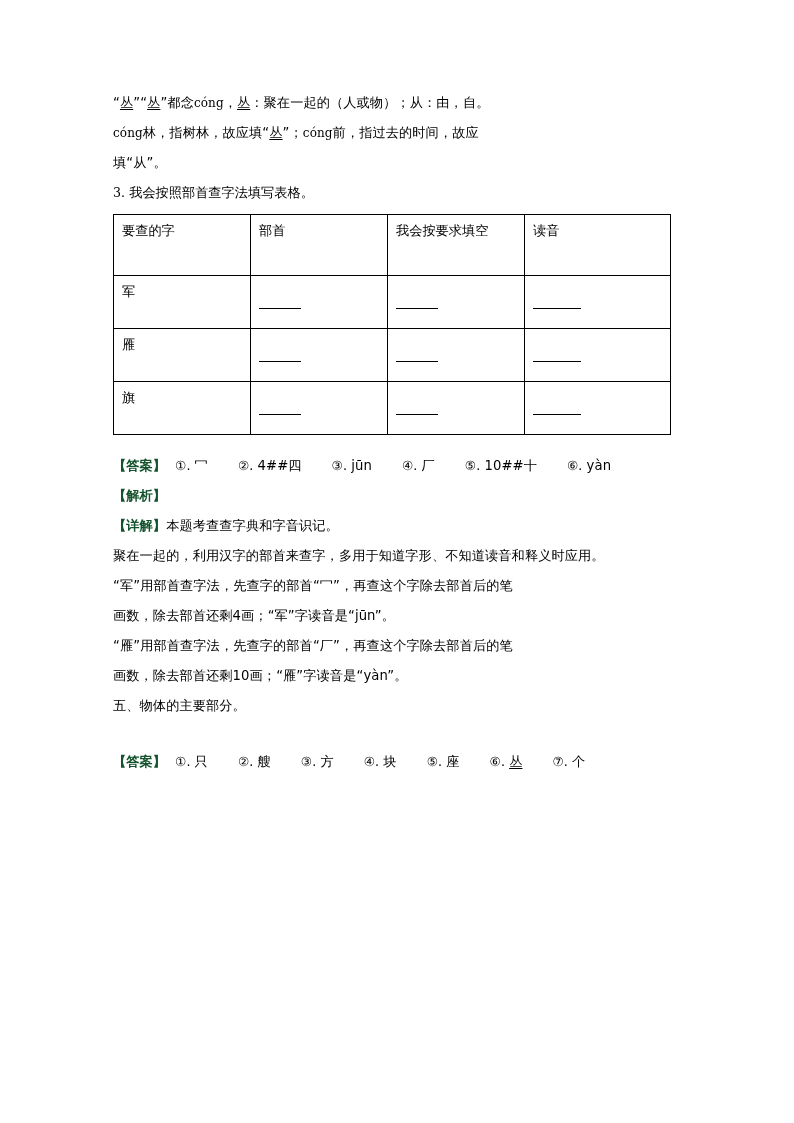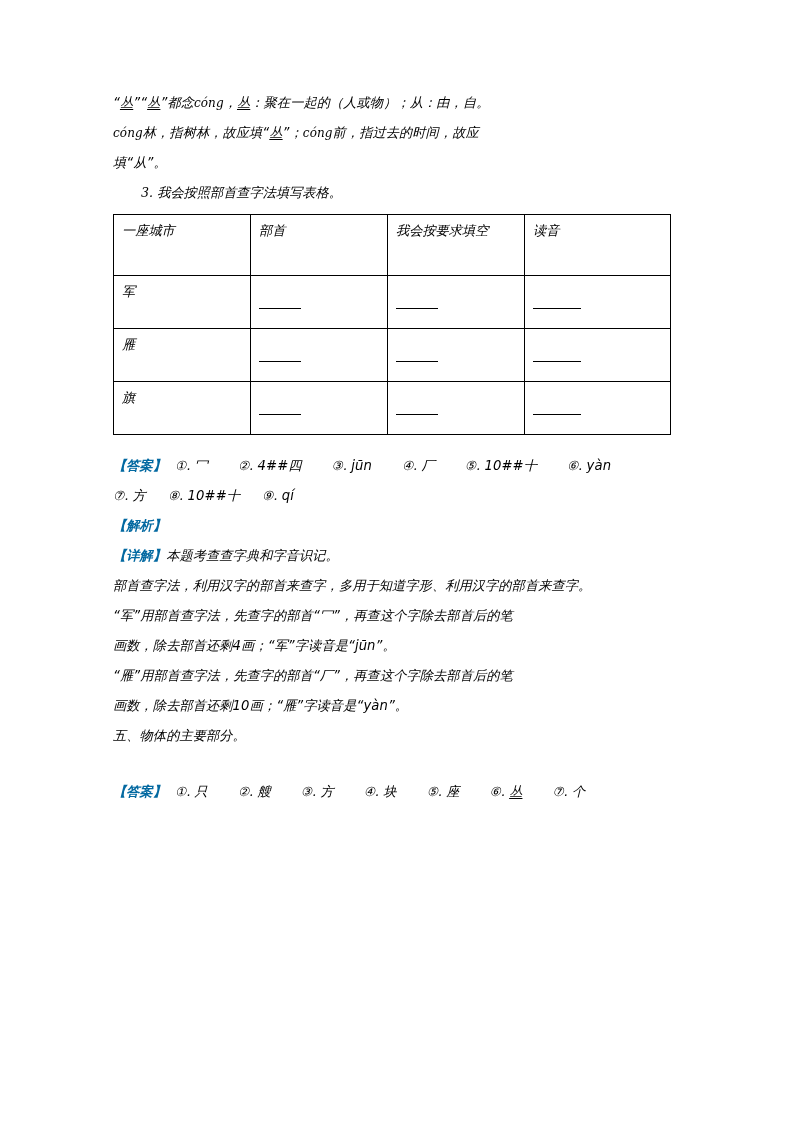--- a/index.html
+++ b/index.html
@@ -16,21 +16,20 @@
     overflow: hidden;
   }
   .page {
     position: absolute;
     left: 0;
     top: 0;
     width: 627px;
     height: 1123px;
     box-sizing: border-box;
     padding: 88px 113px 0 113px;
-    font-style: italic;
   }
   .ln {
     font-size: 13.2px;
     line-height: 30px;
     white-space: nowrap;
     letter-spacing: 0.1px;
   }
   .ln.wrapped {
     white-space: normal;
   }
@@ -40,27 +39,26 @@
   }
   .py {
     font-family: "DejaVu Serif", "Liberation Serif", serif;
     font-size: 12px;
   }
   .num {
     font-family: "DejaVu Serif", "Liberation Serif", serif;
     font-size: 12.6px;
   }
   .blue {
-    color: #0369a1;
+    color: #14532d;
     font-weight: bold;
   }
   .qline {
     font-size: 13.2px;
     line-height: 30px;
-    margin-left: 28px;
   }
   .spacer-6 { height: 6px; }
   .spacer-16 { height: 16px; }
   .spacer-20 { height: 20px; }
 
   table.doc-table {
     border-collapse: collapse;
     table-layout: fixed;
     font-size: 13.2px;
   }
@@ -127,21 +125,21 @@
 
   <table class="doc-table" id="radical-table">
     <colgroup>
         <col class="c1">
         <col class="c2">
         <col class="c3">
         <col class="c4">
       </colgroup>
     <tbody>
       <tr>
-        <td class="head">一座城市</td>
+        <td class="head">要查的字</td>
         <td class="head">部首</td>
         <td class="head">我会按要求填空</td>
         <td class="head">读音</td>
       </tr>
       <tr>
         <td class="body">军</td>
         <td class="body">
             <span class="cellmark blank blank-sm"></span>
           </td>
         <td class="body">
@@ -174,30 +172,29 @@
         <td class="body">
             <span class="cellmark blank blank-md"></span>
           </td>
       </tr>
     </tbody>
   </table>
 
   <div class="spacer-16"></div>
 
   <div class="ln" id="q3-ans-1"><span class="blue ans-head">【答案】</span><span class="ans-item"><span class="num">①. </span><span>冖</span></span><span class="ans-sep-a"></span><span class="ans-item"><span class="num">②. </span><span>4##四</span></span><span class="ans-sep-a"></span><span class="ans-item"><span class="num">③. </span><span>jūn</span></span><span class="ans-sep-a"></span><span class="ans-item"><span class="num">④. </span><span>厂</span></span><span class="ans-sep-a"></span><span class="ans-item"><span class="num">⑤. </span><span>10##十</span></span><span class="ans-sep-a"></span><span class="ans-item"><span class="num">⑥. </span><span>yàn</span></span></div>
-  <div class="ln" id="q3-ans-2"><span class="ans-item"><span class="num">⑦. </span><span>方</span></span><span class="ans-sep-b"></span><span class="ans-item"><span class="num">⑧. </span><span>10##十</span></span><span class="ans-sep-b"></span><span class="ans-item"><span class="num">⑨. </span><span>qí</span></span></div>
 
   <div class="ln">
     <span class="blue">【解析】</span>
   </div>
 
   <div class="ln">
     <span class="blue">【详解】</span><span>本题考查查字典和字音识记。</span>
   </div>
-  <div class="ln">部首查字法，利用汉字的部首来查字，多用于知道字形、利用汉字的部首来查字。</div>
+  <div class="ln">聚在一起的，利用汉字的部首来查字，多用于知道字形、不知道读音和释义时应用。</div>
   <div class="ln wrapped">“军”用部首查字法，先查字的部首“冖”，再查这个字除去部首后的笔画数，除去部首还剩4画；“军”字读音是“jūn”。</div>
   <div class="ln wrapped">“雁”用部首查字法，先查字的部首“厂”，再查这个字除去部首后的笔画数，除去部首还剩10画；“雁”字读音是“yàn”。</div>
 
   <div class="ln">五、物体的主要部分。</div>
 
   <div class="spacer-6"></div>
 
   <table class="doc-table" id="measure-table">
     <colgroup>
         <col>

